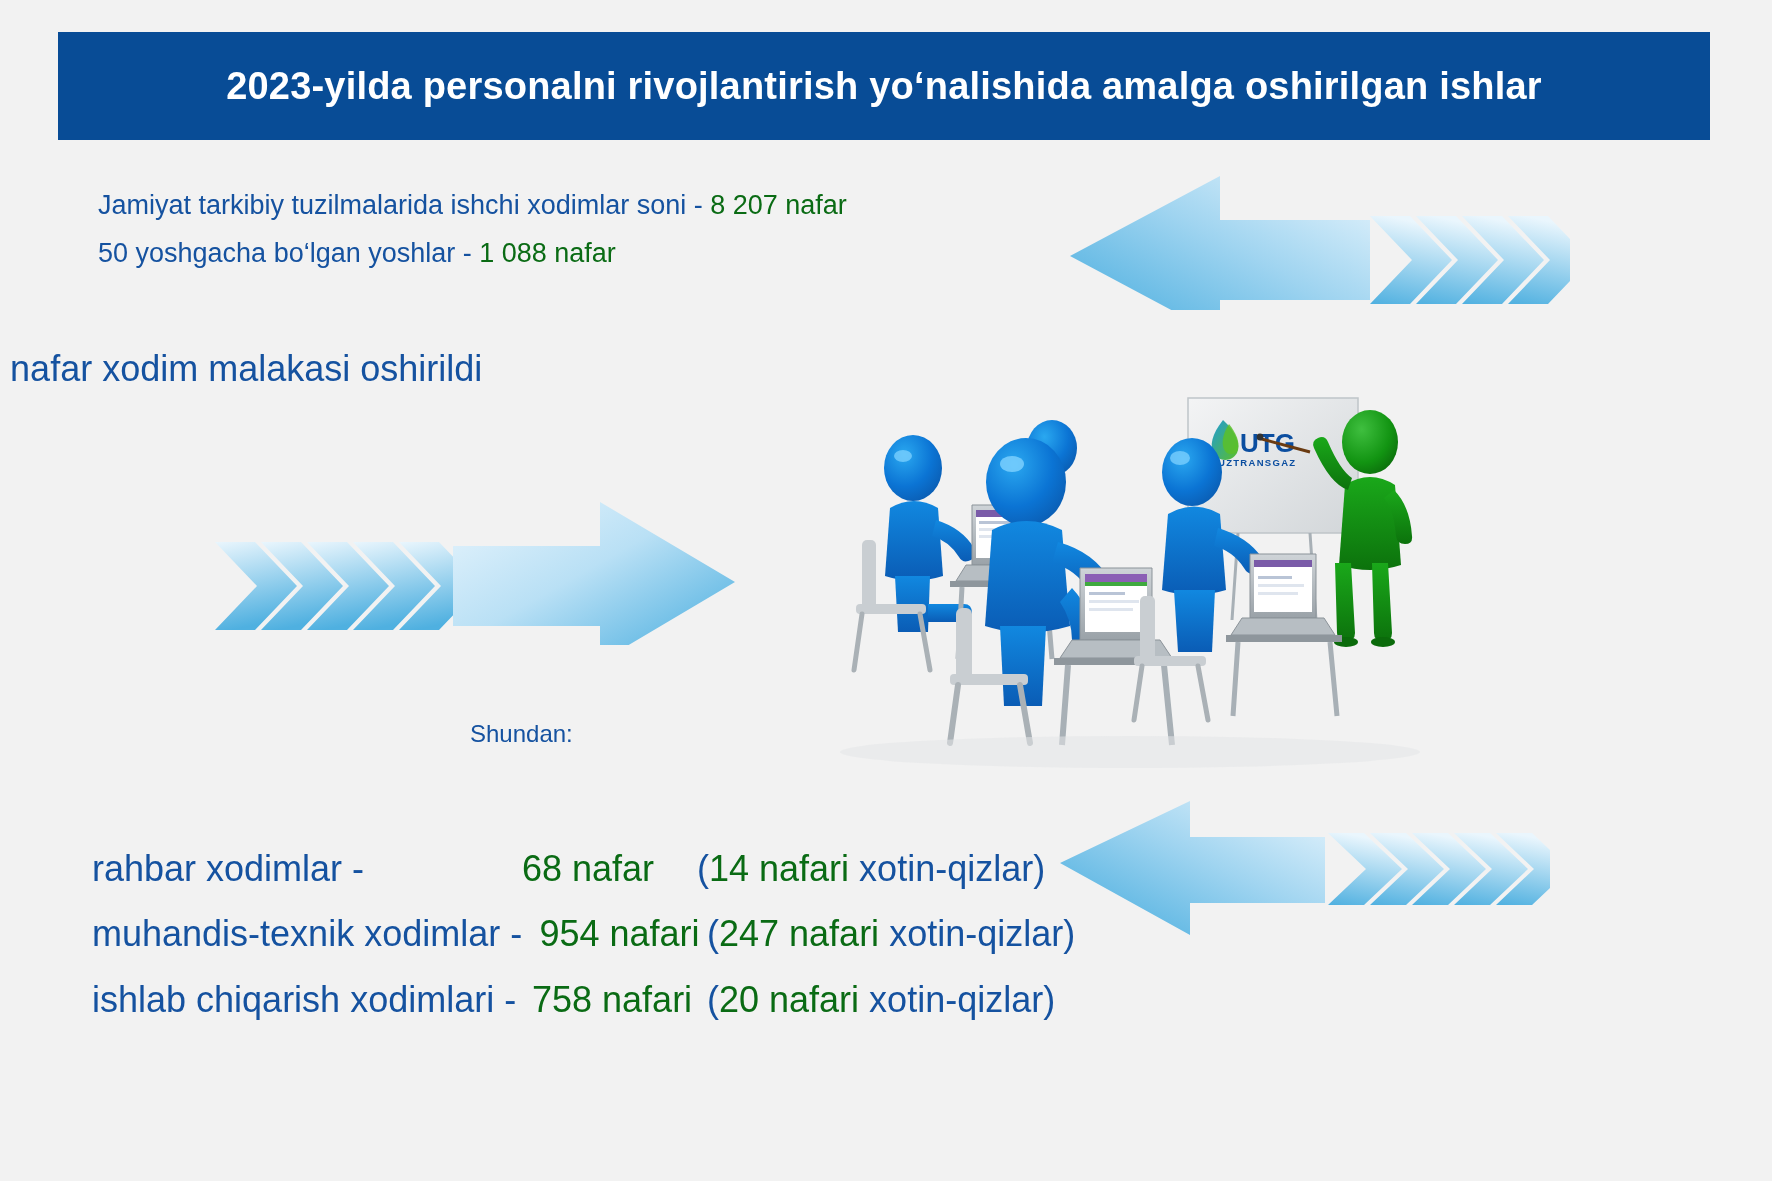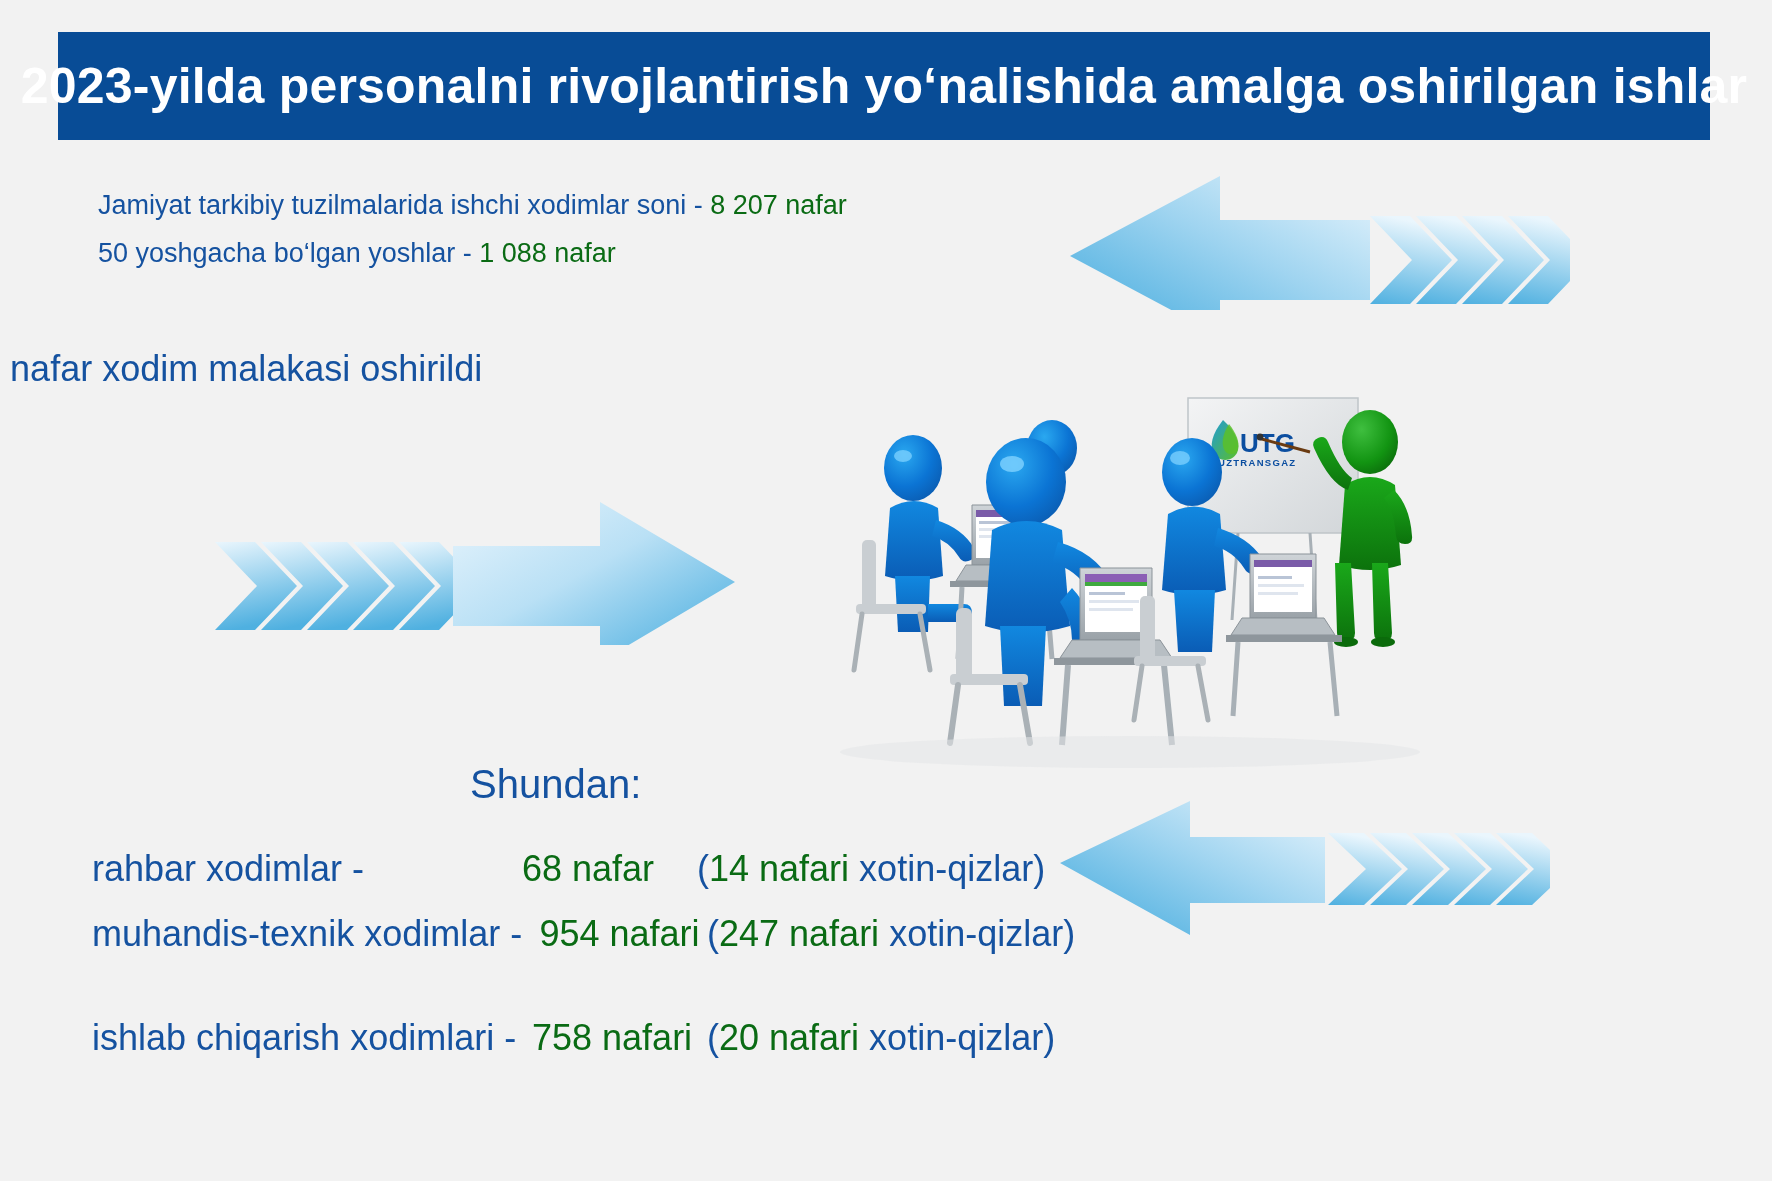--- a/index.html
+++ b/index.html
@@ -15,47 +15,47 @@
   
   .title-bar {
     position:absolute;
     left:58px; top:32px;
     width:1652px; height:108px;
     background:#084c96;
     display:flex; align-items:center; justify-content:center;
   }
   .title-text {
     color:#ffffff;
-    font-size:50px;
+    font-size:38px;
     font-weight:bold;
     letter-spacing:0.2px;
     white-space:nowrap;
   }
 
   
   .blue  { color:#1552a0; }
   .green { color:#0a6b14; }
 
   .ln { position:absolute; white-space:nowrap; font-size:27px;text-align:center; }
 
   .stat-1 { left:98px; top:190px; }
   .stat-2 { left:98px; top:238px; }
 
   .center-line {
     position:absolute; left:0; right:0; top:348px;
     text-align:left; font-size:36px; white-space:nowrap;
   }
   .center-line .inner { display:inline-block; transform:translateX(-90px); }
 
-  .shundan { position:absolute; left:470px; top:762px; font-size:40px; }
+  .shundan { position:absolute; left:470px; top:720px; font-size:24px; }
 
   .row { position:absolute; font-size:36px; white-space:nowrap; }
   .row-1 { left:92px; top:848px; }
   .row-2 { left:92px; top:913px; }
-  .row-3 { left:92px; top:1017px; }
+  .row-3 { left:92px; top:979px; }
   .col-label  { display:inline-block; }
   .col-num    { display:inline-block; }
   .col-paren  { display:inline-block; }
 
   .row-1 .col-label { width:430px; }
   .row-2 .col-label { width:440px; }
   .row-3 .col-label { width:440px; }
   .row-1 .col-num   { width:175px; }
   .row-2 .col-num   { width:175px;text-align:center; }
   .row-3 .col-num   { width:175px; }

